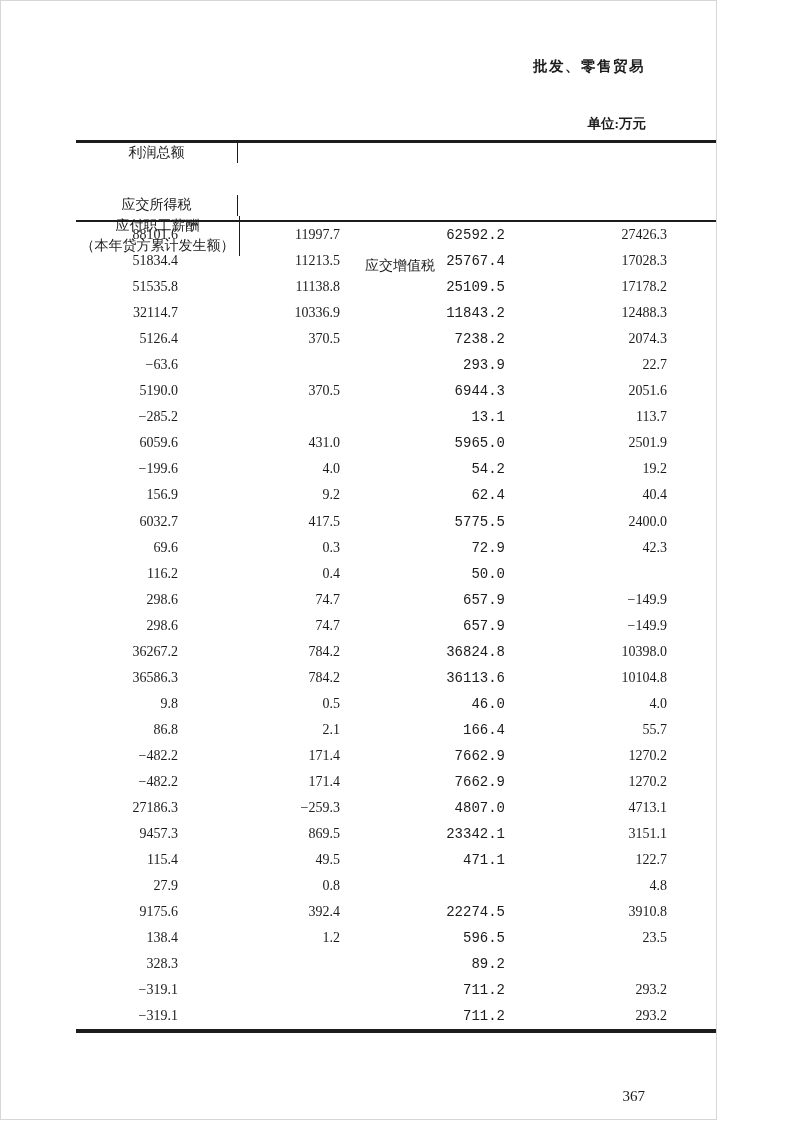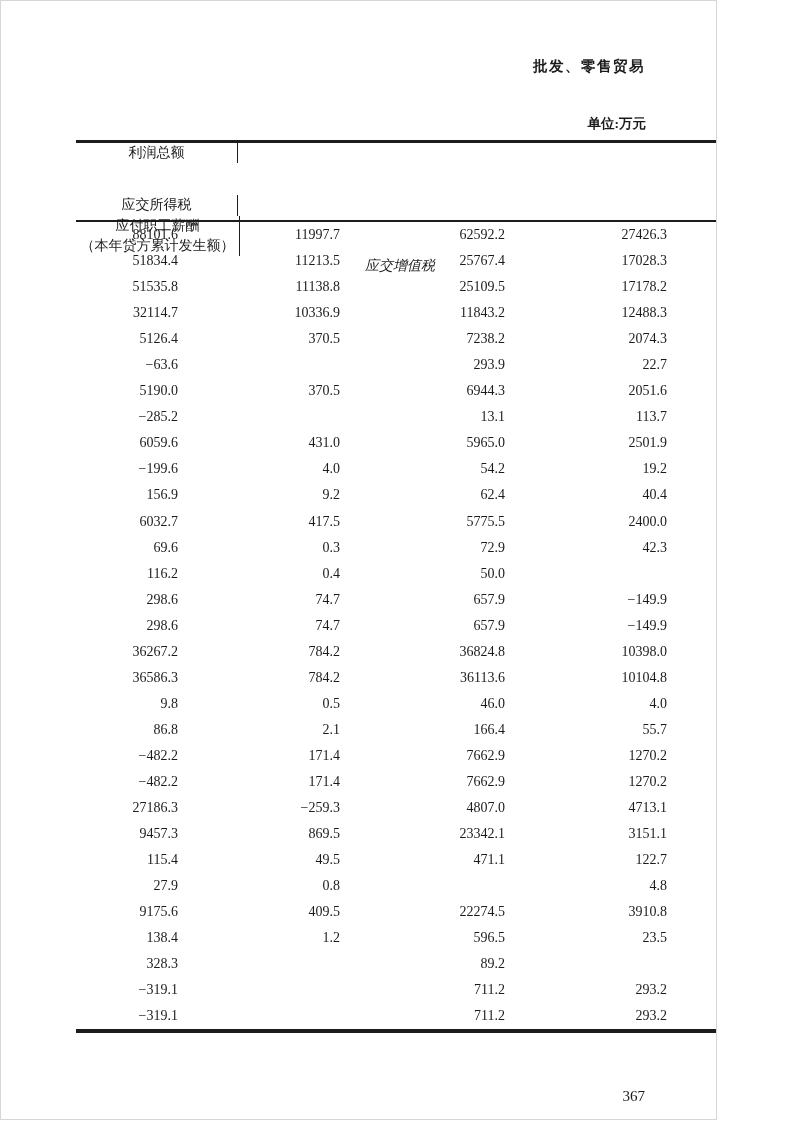--- a/index.html
+++ b/index.html
@@ -62,39 +62,39 @@
     height: 100%;
     font-size: 14px;
     font-weight: normal;
     line-height: 1.45;
     text-align: center;
     white-space: nowrap;
   }
   .th.c1 { width: 162px; border-right: 1px solid #1c1c1c; }
   .th.c2 { width: 162px; border-right: 1px solid #1c1c1c; margin-top: 32px; }
   .th.c3 { width: 164px; border-right: 1px solid #1c1c1c; }
-  .th.c4 { flex: 1; font-style: italic; }
+  .th.c4 { flex: 1; }
   .tbody {
     border-bottom: 4px solid #1c1c1c;
   }
   .tr {
     display: flex;
     height: 26.06px;
     align-items: center;
   }
   .cell {
     box-sizing: border-box;
     font-size: 14px;
     text-align: right;
     white-space: nowrap;
     line-height: 1;
   }
   .cell:nth-child(1) { width: 162px; padding-right: 60px; }
   .cell:nth-child(2) { width: 162px; padding-right: 60px; }
-  .cell:nth-child(3) { width: 164px; padding-right: 59px; }
+  .cell:nth-child(3) { width: 164px; padding-right: 59px; font-family: Liberation Mono, monospace; }
   .cell:nth-child(4) { width: 160px; padding-right: 57px; }
   .page-number {
     position: absolute;
     top: 1087px;
     right: 71px;
     font-size: 15px;
   }
 </style>
 </head>
 <body>
@@ -273,21 +273,21 @@
           <div class="cell">122.7</div>
         </div>
         <div class="tr">
           <div class="cell">27.9</div>
           <div class="cell">0.8</div>
           <div class="cell"></div>
           <div class="cell">4.8</div>
         </div>
         <div class="tr">
           <div class="cell">9175.6</div>
-          <div class="cell">409.5</div>
+          <div class="cell">392.4</div>
           <div class="cell">22274.5</div>
           <div class="cell">3910.8</div>
         </div>
         <div class="tr">
           <div class="cell">138.4</div>
           <div class="cell">1.2</div>
           <div class="cell">596.5</div>
           <div class="cell">23.5</div>
         </div>
         <div class="tr">

